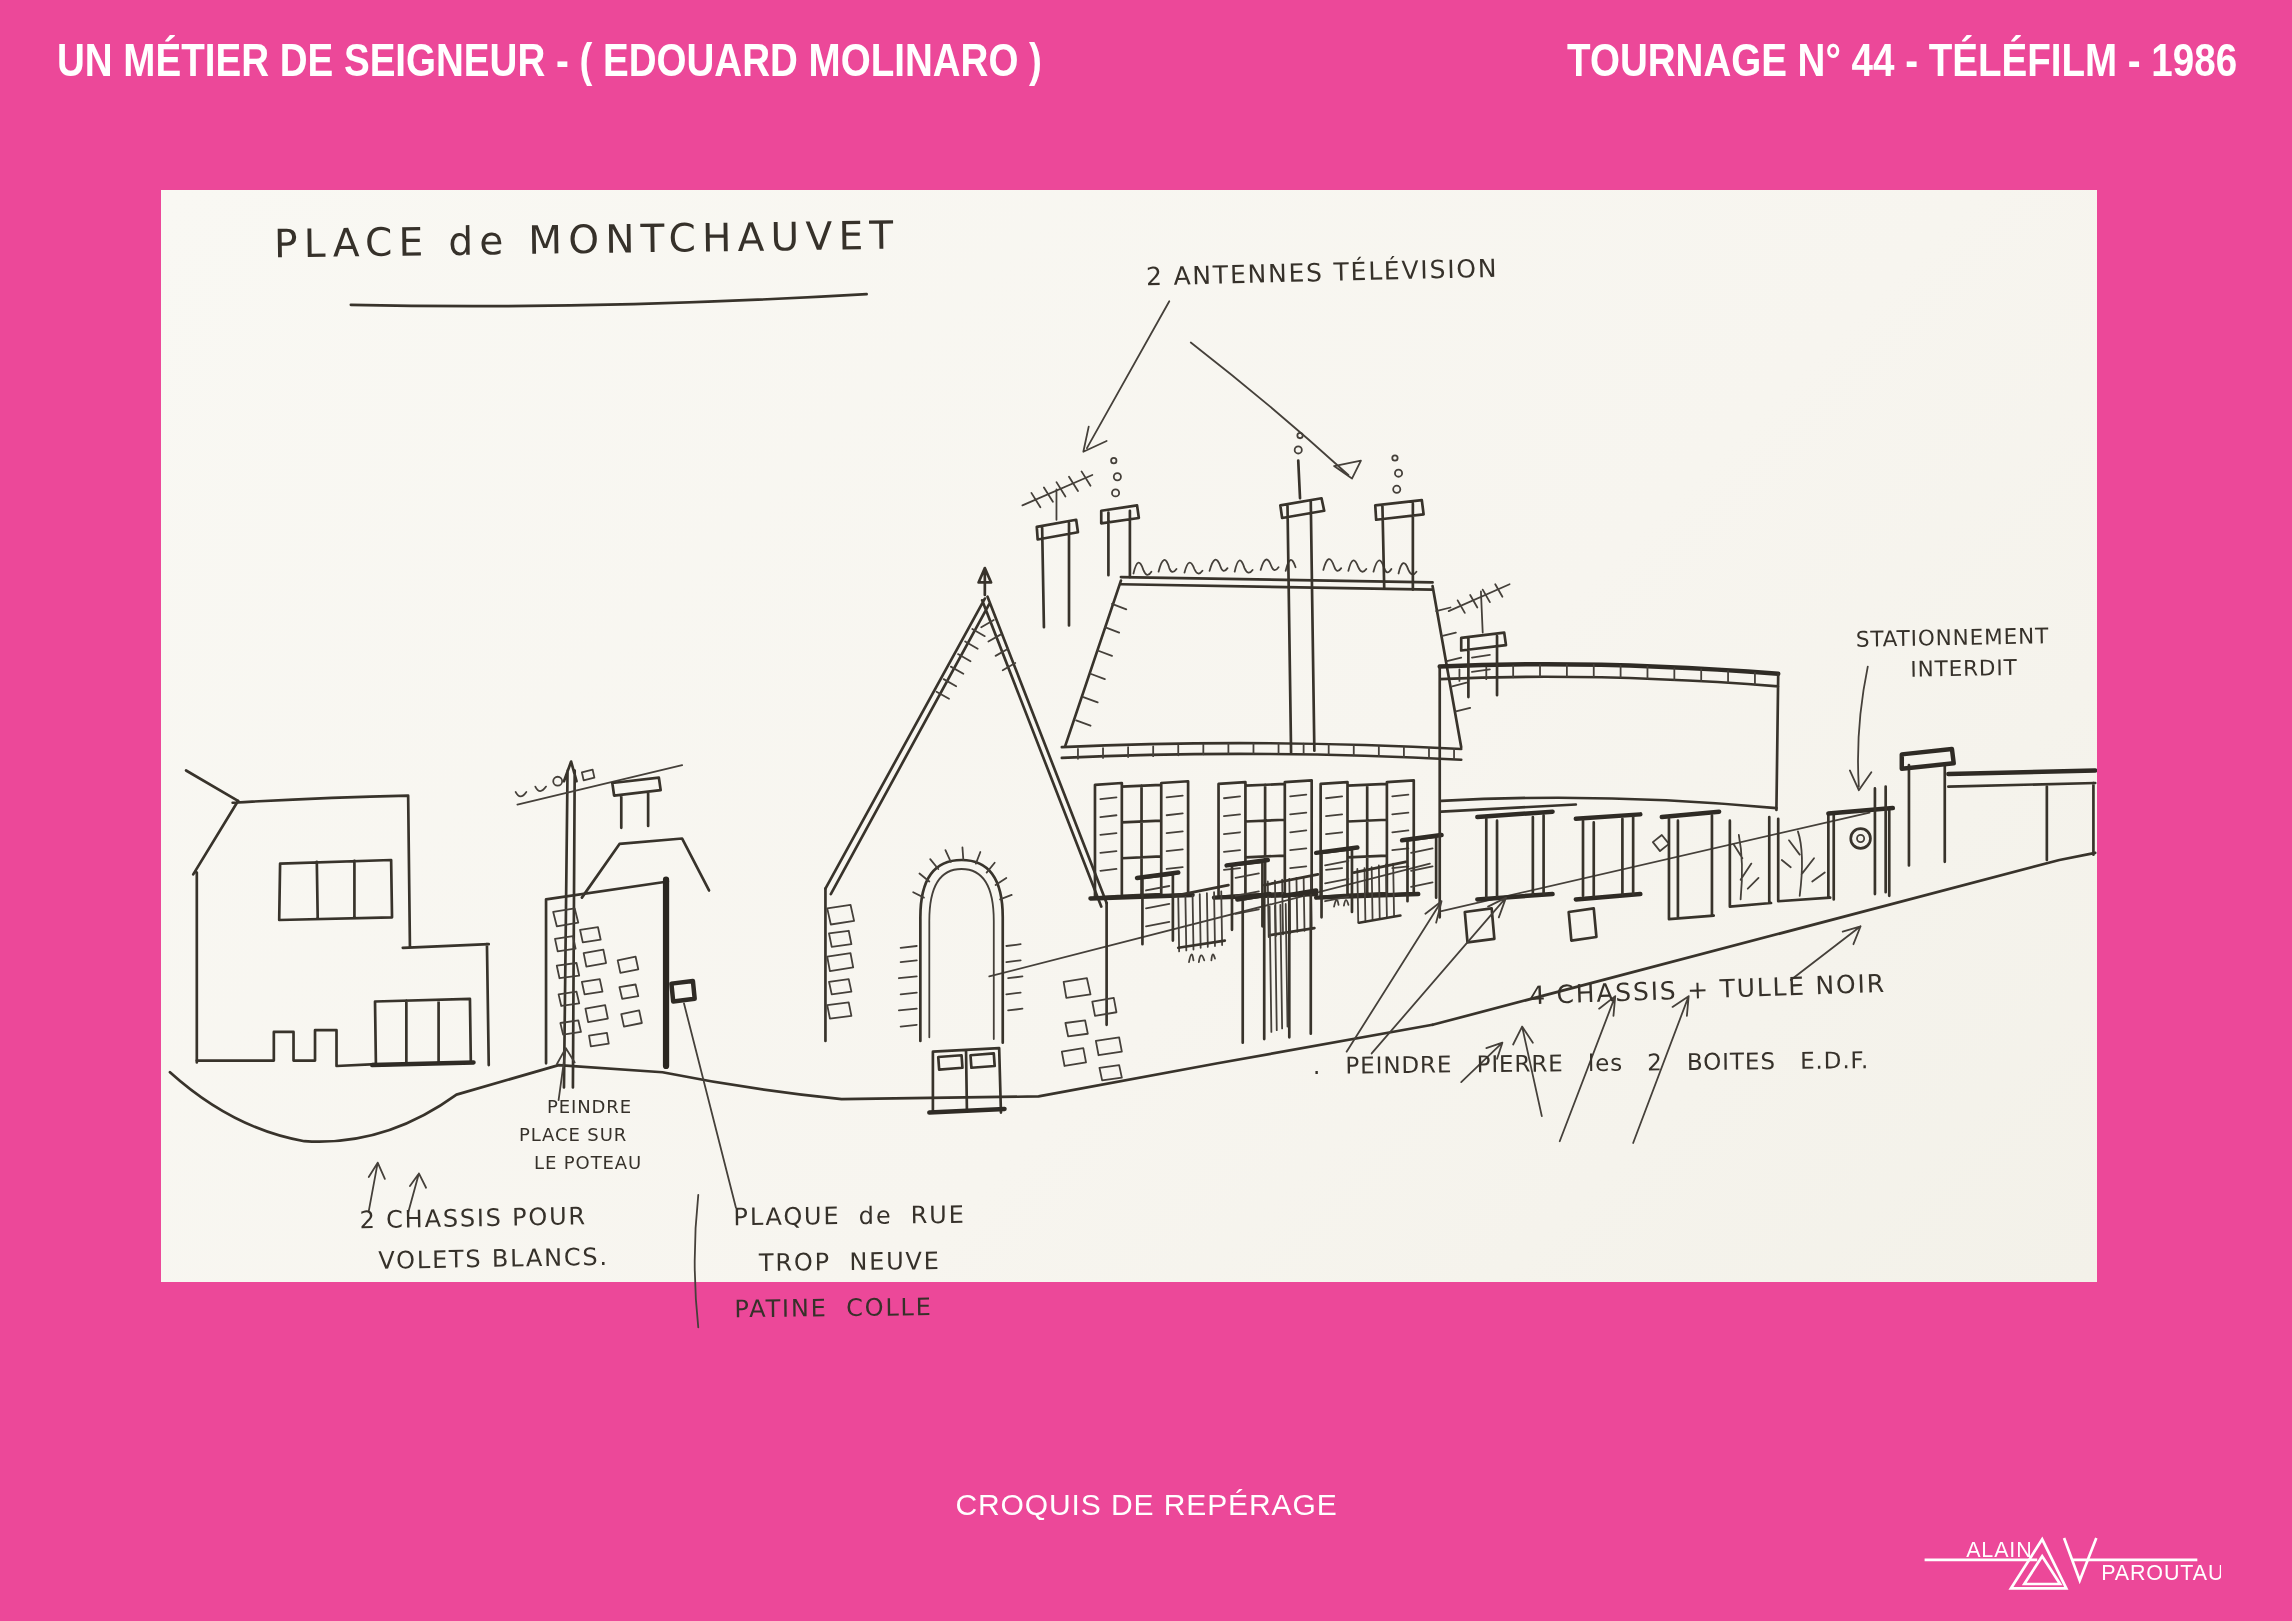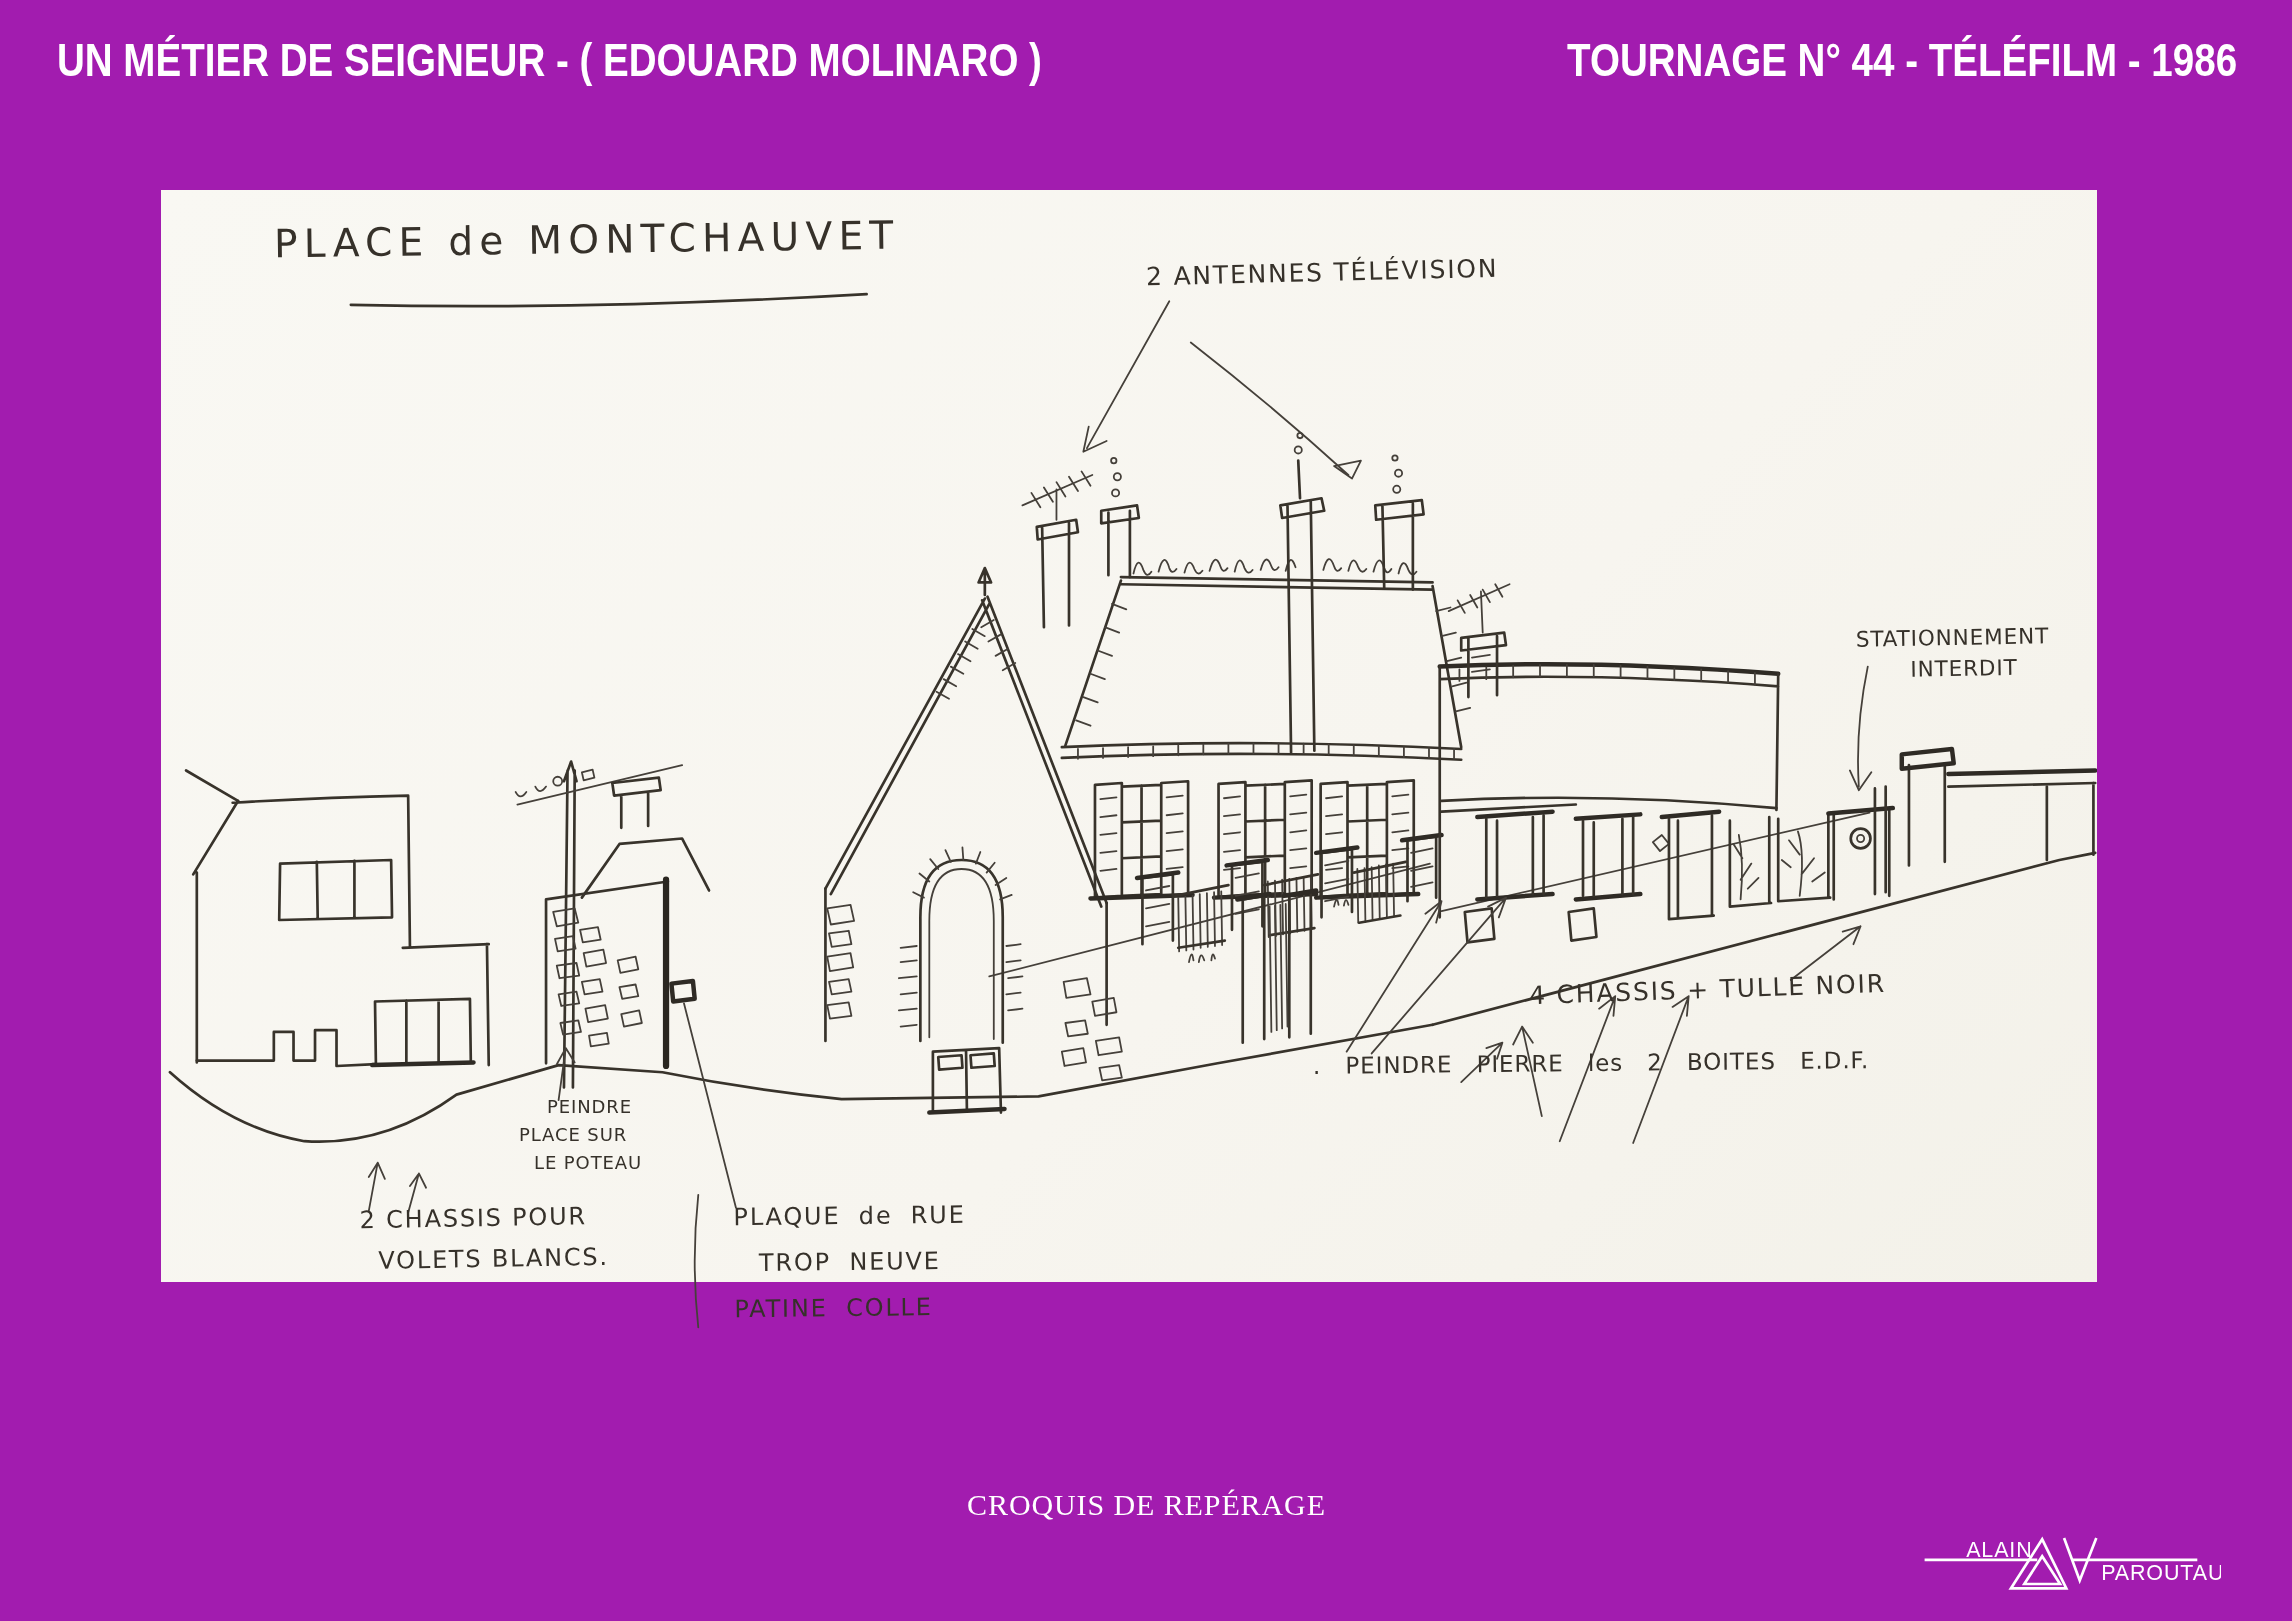--- a/index.html
+++ b/index.html
@@ -1,16 +1,16 @@
 <!DOCTYPE html>
 <html style="font-size:14.3px"><head>
 <meta charset="utf-8">
 <style>
   html,body{margin:0;padding:0;background:#000;}
-  .page{position:relative;width:2293px;height:1621px;background:#a21caf;overflow:hidden;
+  .page{position:relative;width:2293px;height:1621px;background:#ec4899;overflow:hidden;
         font-family:"Liberation Sans",sans-serif;}
   .hdr{position:absolute;top:32px;color:#fff;font-weight:bold;font-size:47px;
        letter-spacing:0px;white-space:nowrap;}
   .hdr.left{left:57px;transform:scaleX(.82);transform-origin:0 50%;}
   .hdr.right{right:56px;transform:scaleX(.82);transform-origin:100% 50%;}
   .paper{position:absolute;left:161px;top:190px;width:1936px;height:1092px;
          background:linear-gradient(135deg,#f9f8f3 0%,#f7f5ef 60%,#f3f1e9 100%);}
   .paper svg.draw{position:absolute;left:0;top:0;}
   .hw{position:absolute;color:#36312a;font-family:"DejaVu Sans",sans-serif;white-space:nowrap;}
   .hw div{white-space:nowrap;}
@@ -21,21 +21,21 @@
   .ann-tulle{left:1368px;top:785px;font-size:25px;letter-spacing:1.8px;transform:rotate(-2deg);}
   .ann-pierre{left:1152px;top:860px;font-size:23px;letter-spacing:0.9px;word-spacing:16px;transform:rotate(-.6deg);}
   .ann-metal{left:358px;top:903px;font-size:18px;letter-spacing:0.9px;line-height:28px;}
   .ann-metal .l1{margin-left:28px;}
   .ann-metal .l3{margin-left:15px;}
   .ann-volets{left:199px;top:1008px;font-size:24px;letter-spacing:1.8px;line-height:41px;transform:rotate(-1deg);}
   .ann-volets .l2{margin-left:18px;}
   .ann-plaque{left:573px;top:1003px;font-size:24px;letter-spacing:1.8px;line-height:46px;word-spacing:9px;transform:rotate(-.6deg);}
   .ann-plaque .l2{margin-left:25px;}
   .footer{position:absolute;left:0;right:0;top:1488px;text-align:center;color:#fff;
-          font-size:30px;letter-spacing:0.9px;font-family:Liberation Serif, serif;}
+          font-size:30px;letter-spacing:0.9px;font-family:Liberation Sans, sans-serif;}
   .logo{position:absolute;left:1917px;top:1533px;width:304px;height:85px;}
   
   .s  {stroke:#38332b;stroke-width:3;fill:none;stroke-linecap:round;stroke-linejoin:round;}
   .s2 {stroke:#45403a;stroke-width:2;fill:none;stroke-linecap:round;stroke-linejoin:round;}
   .s5 {stroke:#2f2b25;stroke-width:5;fill:none;stroke-linecap:round;stroke-linejoin:round;}
   .s7 {stroke:#2a2620;stroke-width:7;fill:none;stroke-linecap:round;stroke-linejoin:round;}
   .lg {stroke:#fff;stroke-width:3;fill:none;stroke-linecap:square;}
 </style>
 </head>
 <body>

